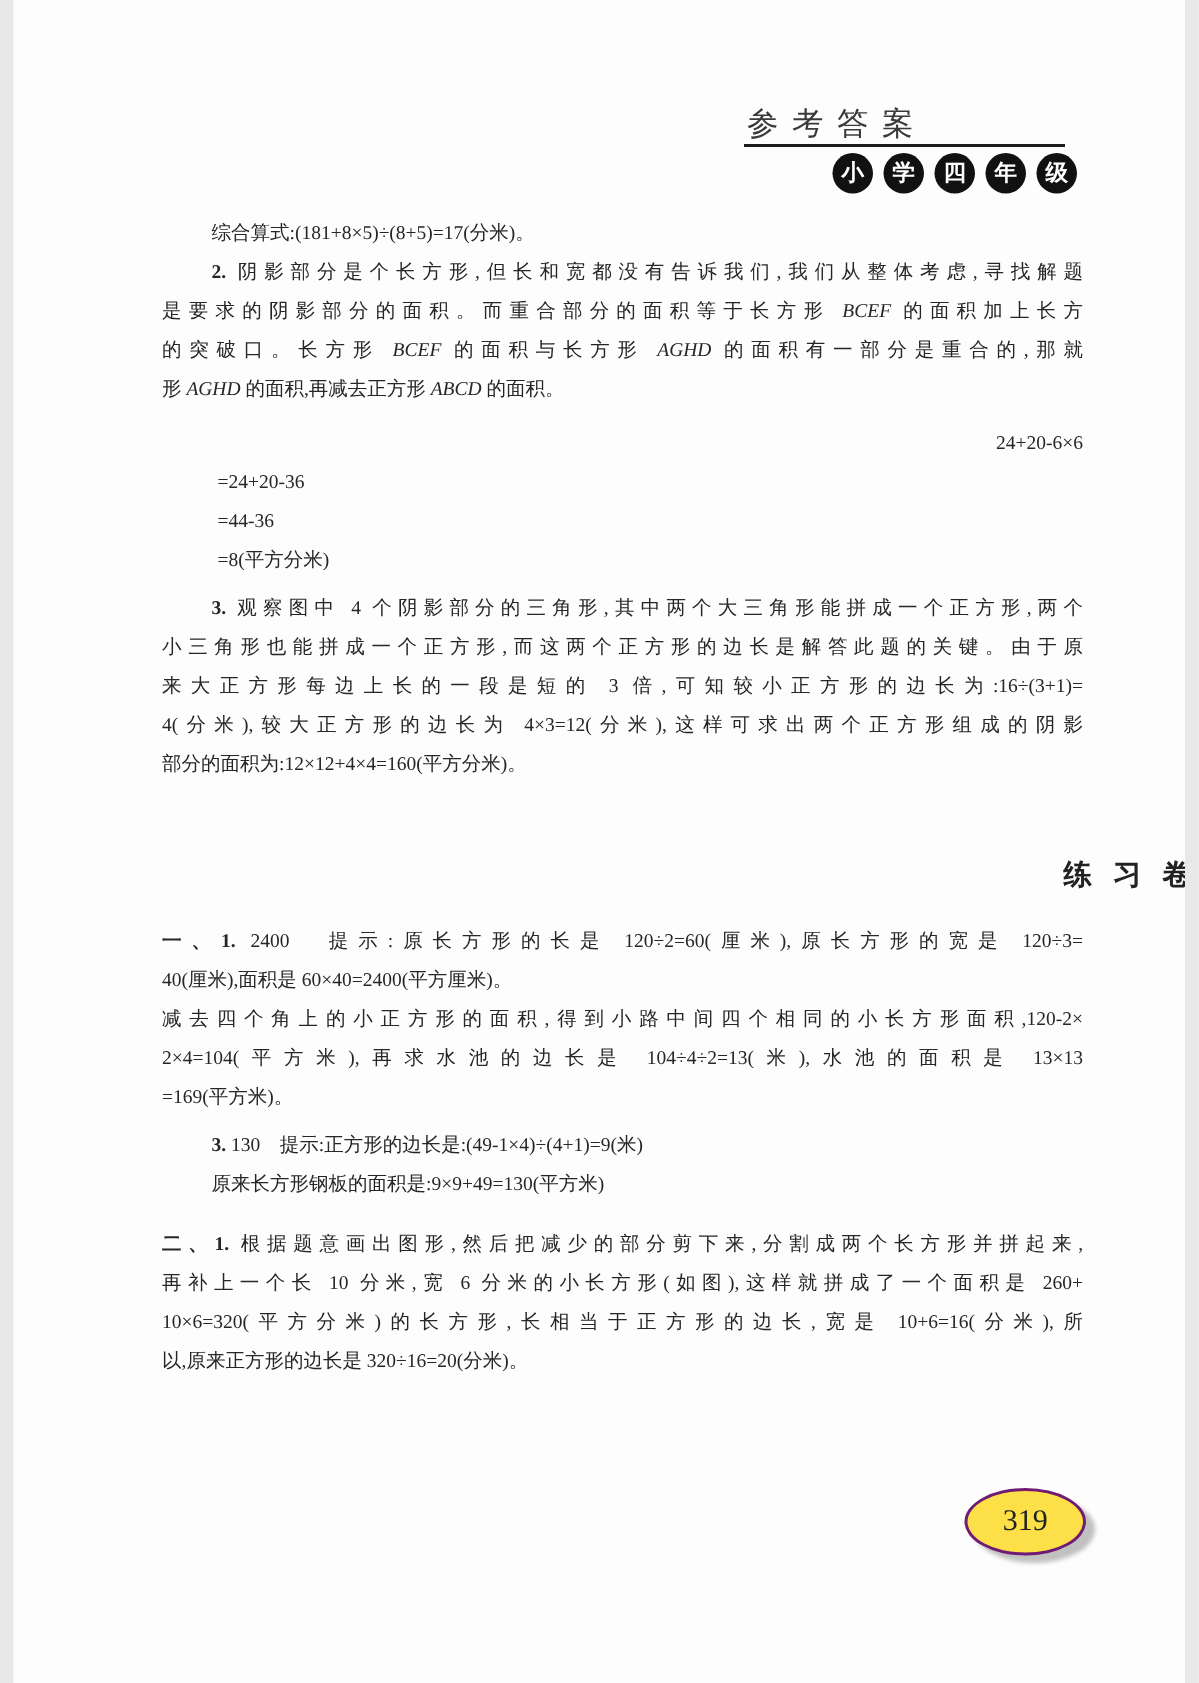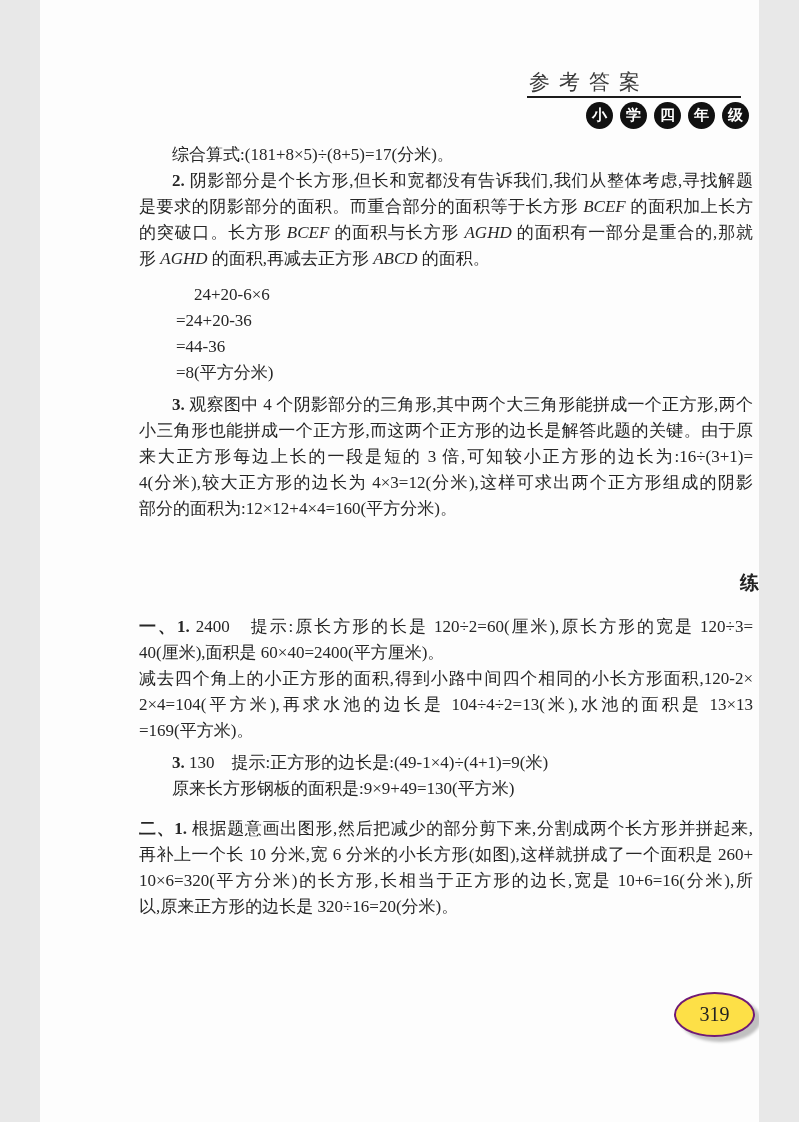--- a/index.html
+++ b/index.html
@@ -1,18 +1,18 @@
 <!DOCTYPE html>
 <html><head>
 <meta charset="utf-8">
 <style>
   html,body{margin:0;padding:0;background:#e8e8e8;}
   .page{
     position:relative;
-    width:719px;height:1122px;
+    width:781px;height:1122px;
     background:#fdfdfd;
     font-family:"Liberation Serif","DejaVu Serif",serif;
     color:#262626;
     overflow:hidden;
     margin:0 auto;
   }
   
   .hdr-title{
     position:absolute;left:489px;top:68px;
     font-size:21px;letter-spacing:9px;color:#3a3a3a;
@@ -29,30 +29,30 @@
   .grade-badges .circle{
     width:27px;height:27px;border-radius:50%;
     background:#111;color:#fff;
     display:flex;align-items:center;justify-content:center;
     font-size:15px;font-weight:bold;
     font-family:"Liberation Serif","DejaVu Serif",serif;
   }
   
   .bodycol{
     position:absolute;left:99px;top:142px;width:614px;
-    font-size:17px;line-height:26px;
+    font-size:13px;line-height:26px;
   }
   .line{white-space:nowrap;}
   .line.fill{white-space:normal;text-align:justify;text-align-last:justify;}
   .line.para{padding-left:33px;}
   .line.para.fill{padding-left:0;text-indent:33px;}
   .line.eq1{padding-left:55px;}
   .line.eq{padding-left:37px;}
   .line.gap-sm{margin-top:6px;}
-  .line.gap-md{margin-top:10px;}
+  .line.gap-md{margin-top:10px;text-align:right;}
   .line.gap-lg{margin-top:14px;}
   .b{font-weight:bold;}
   .i{font-style:italic;}
   .sec-heading{
     position:absolute;left:0;top:570px;width:799px;
     text-align:right;font-size:19px;font-weight:bold;
     letter-spacing:14px;color:#222;
   }
   
   .page-badge{

